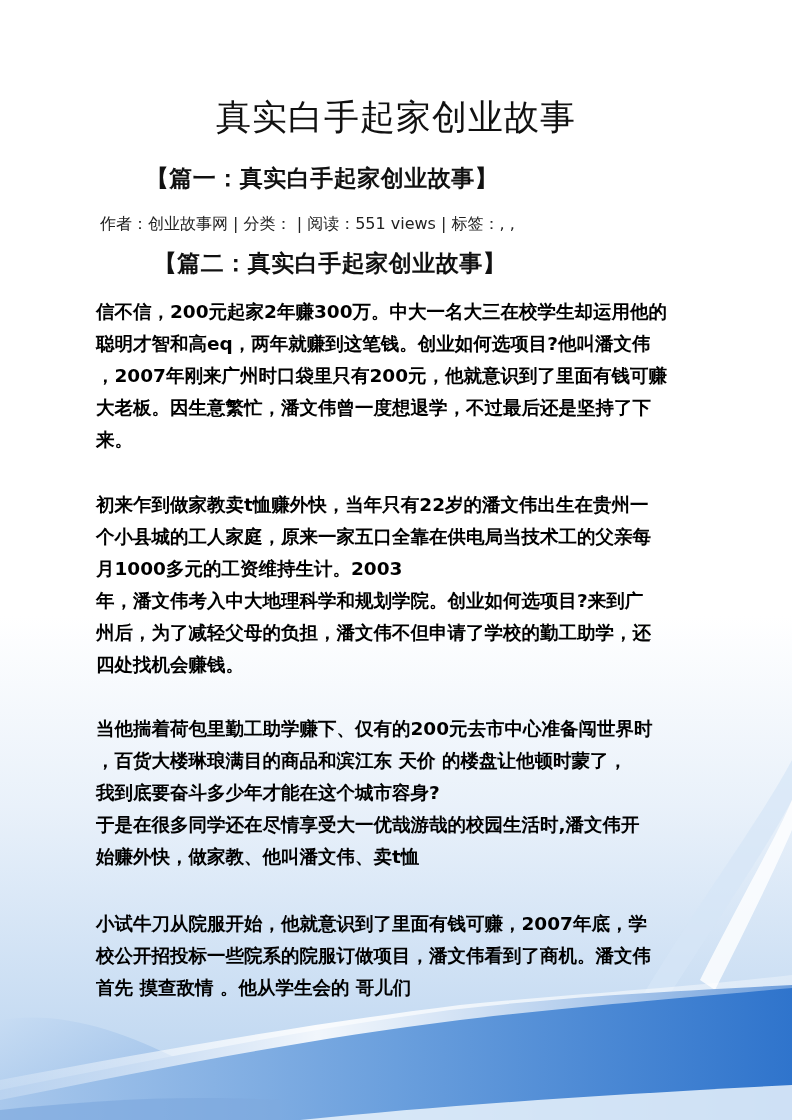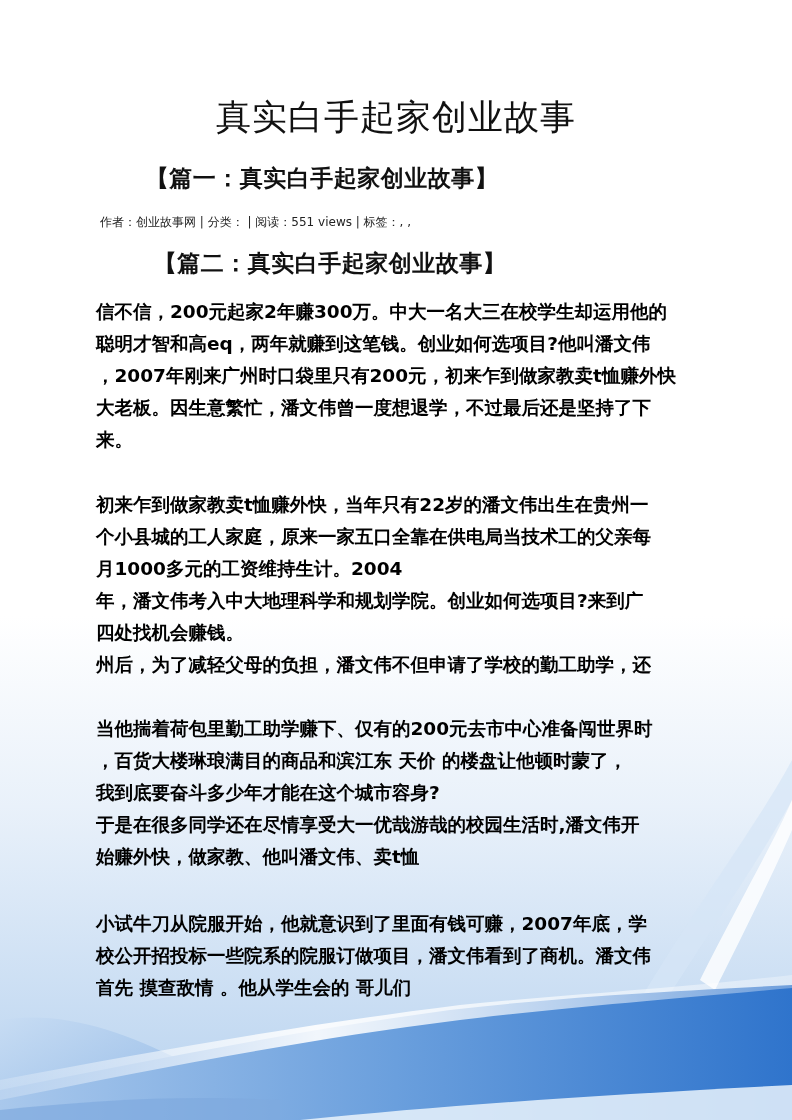--- a/index.html
+++ b/index.html
@@ -23,21 +23,21 @@
     .subhead {
       position: absolute; left: 0; width: 644px; text-align: center;
       font-family: "DejaVu Serif", "Liberation Serif", serif;
       font-size: 23px; color: #111; margin: 0; letter-spacing: 0.5px;
     }
     .sub1 { top: 163px; }
     .sub2 { top: 248px; padding-left: 8px; }
     .meta {
       position: absolute; left: 100px; top: 214px;
       font-family: "DejaVu Sans", "Liberation Sans", sans-serif;
-      font-size: 12px; color: #222;
+      font-size: 16px; color: #222;
     }
     .para {
       position: absolute; left: 96px; width: 606px;
       font-family: "DejaVu Sans", "Liberation Sans", sans-serif;
       font-size: 18.5px; font-weight: bold; line-height: 32px; color: #000;
       margin: 0;
     }
     .para .line { display: block; white-space: nowrap; }
   </style>
 </head>
@@ -83,32 +83,32 @@
 
 <div class="page">
   <h1 class="title">真实白手起家创业故事</h1>
   <h2 class="subhead sub1">【篇一：真实白手起家创业故事】</h2>
   <div class="meta">作者：创业故事网 | 分类： | 阅读：551 views | 标签：, ,</div>
   <h2 class="subhead sub2">【篇二：真实白手起家创业故事】</h2>
 
   <p class="para" style="top:296px;">
     <span class="line">信不信，200元起家2年赚300万。中大一名大三在校学生却运用他的</span>
     <span class="line">聪明才智和高eq，两年就赚到这笔钱。创业如何选项目?他叫潘文伟</span>
-    <span class="line">，2007年刚来广州时口袋里只有200元，初来乍到做家教卖t恤赚外快</span>
+    <span class="line">，2007年刚来广州时口袋里只有200元，他就意识到了里面有钱可赚</span>
     <span class="line">大老板。因生意繁忙，潘文伟曾一度想退学，不过最后还是坚持了下</span>
     <span class="line">来。</span>
   </p>
 
   <p class="para" style="top:489px;">
     <span class="line">初来乍到做家教卖t恤赚外快，当年只有22岁的潘文伟出生在贵州一</span>
     <span class="line">个小县城的工人家庭，原来一家五口全靠在供电局当技术工的父亲每</span>
-    <span class="line">月1000多元的工资维持生计。2004</span>
+    <span class="line">月1000多元的工资维持生计。2003</span>
     <span class="line">年，潘文伟考入中大地理科学和规划学院。创业如何选项目?来到广</span>
+    <span class="line">州后，为了减轻父母的负担，潘文伟不但申请了学校的勤工助学，还</span>
     <span class="line">四处找机会赚钱。</span>
-    <span class="line">州后，为了减轻父母的负担，潘文伟不但申请了学校的勤工助学，还</span>
   </p>
 
   <p class="para" style="top:713px;">
     <span class="line">当他揣着荷包里勤工助学赚下、仅有的200元去市中心准备闯世界时</span>
     <span class="line">，百货大楼琳琅满目的商品和滨江东 天价 的楼盘让他顿时蒙了，</span>
     <span class="line">我到底要奋斗多少年才能在这个城市容身?</span>
     <span class="line">于是在很多同学还在尽情享受大一优哉游哉的校园生活时,潘文伟开</span>
     <span class="line">始赚外快，做家教、他叫潘文伟、卖t恤</span>
   </p>
 

